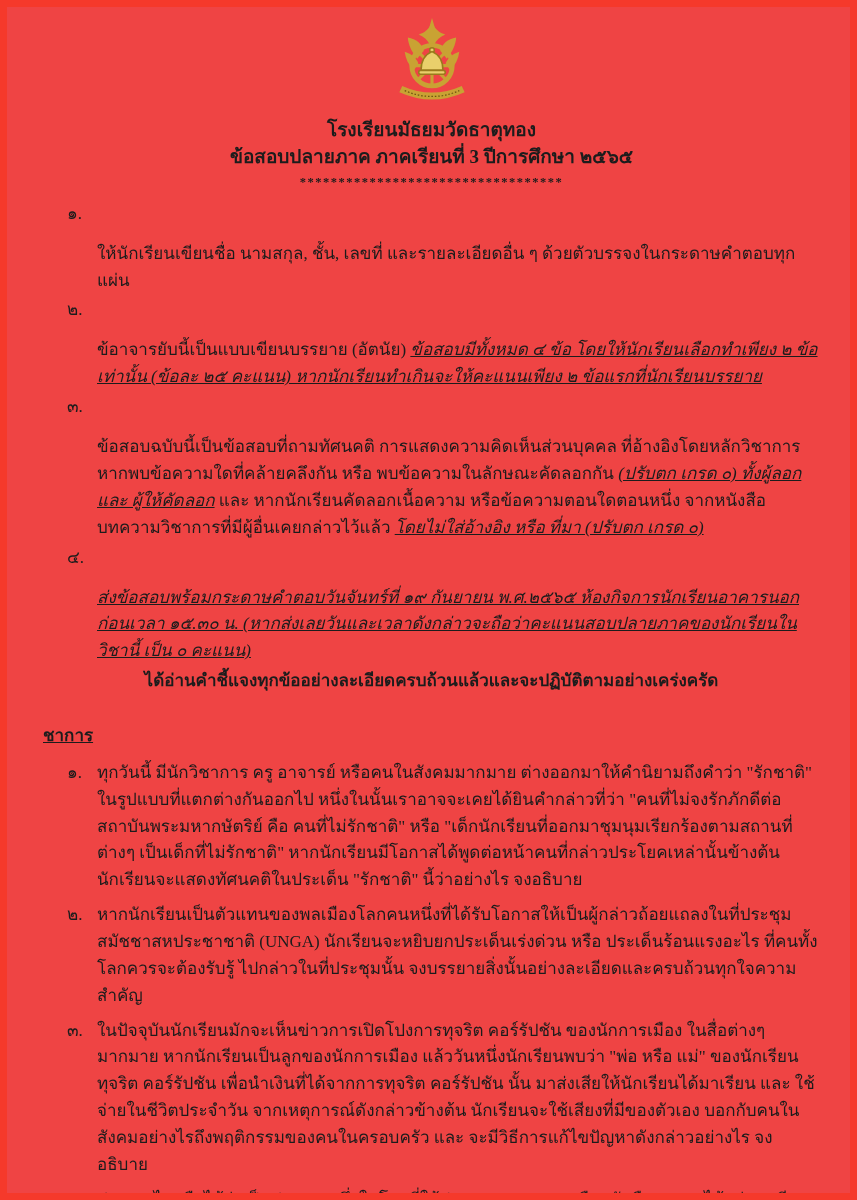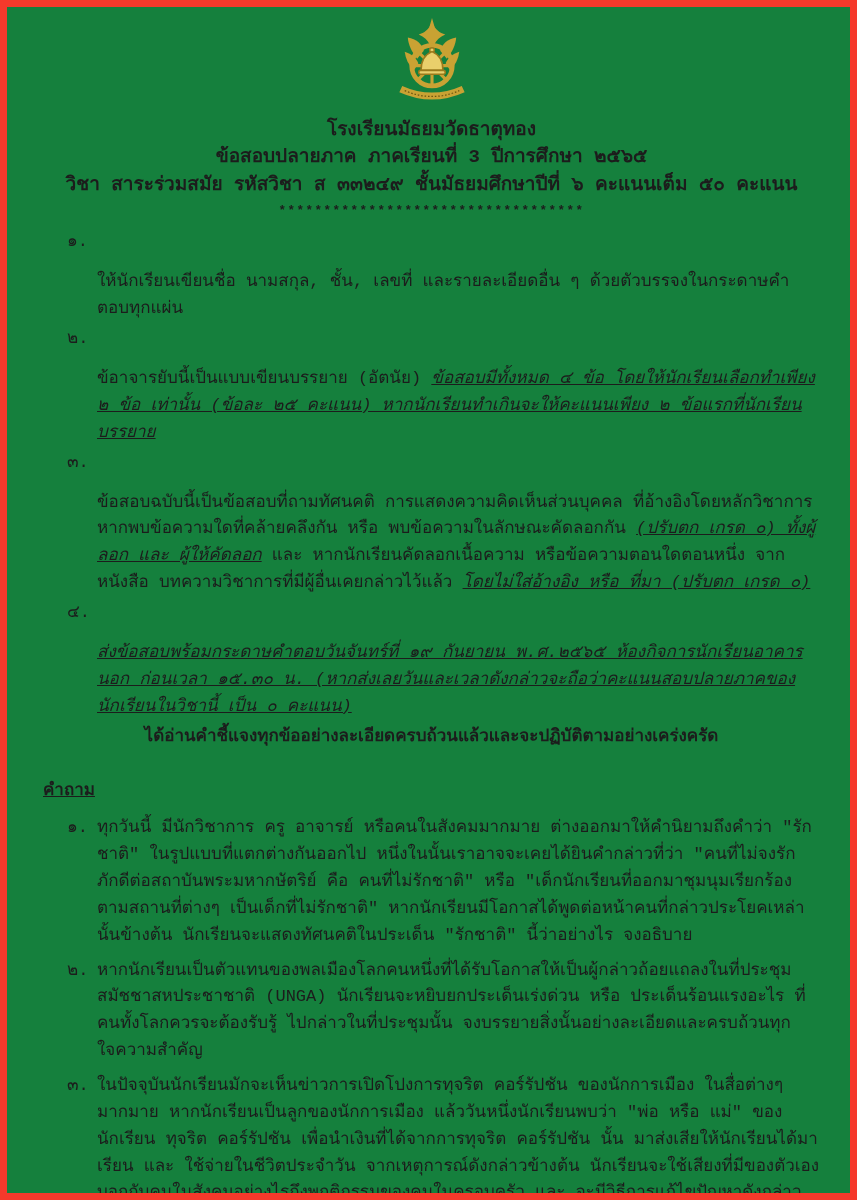--- a/index.html
+++ b/index.html
@@ -7,23 +7,23 @@
     --ink:#1c1c1c;
     --gold:#c9a233;
     --gold-dark:#9a7a1c;
     --gold-light:#e9cf6b;
   }
   *{box-sizing:border-box;}
   html,body{margin:0;padding:0;background:#fff;}
   .page{
     width:857px;height:1200px;
     border:7px solid var(--red);
-    background:#15803d;
+    background:#ef4444;
     padding:8px 30px 10px 36px;
-    font-family:Liberation Mono, monospace;
+    font-family:Liberation Serif, serif;
     color:var(--ink);
     font-size:17px;
     line-height:1.58;
     overflow:hidden;
   }
   .logo-wrap{text-align:center;margin:2px 0 2px;}
   .header-line{text-align:center;font-weight:bold;font-size:19px;line-height:1.45;}
   .divider{text-align:center;font-weight:bold;font-size:12.5px;letter-spacing:1.5px;margin:2px 0 8px;}
   .section-heading{font-weight:bold;text-decoration:underline;margin:6px 0 6px;}
   .list{margin:0;}
@@ -68,21 +68,20 @@
           <rect x="33" y="68" width="34" height="5" rx="2.5"></rect>
         </g>
         <path d="M10 92 Q50 110 90 92" fill="none" stroke="#c9a233" stroke-width="9"></path>
         <path d="M15 94 Q50 109 85 94" fill="none" stroke="#6b5510" stroke-width="1.6" stroke-dasharray="2 2.4"></path>
       </svg>
     </span>
   </div>
 
   <div class="header-line">โรงเรียนมัธยมวัดธาตุทอง</div>
   <div class="header-line">ข้อสอบปลายภาค ภาคเรียนที่ 3 ปีการศึกษา ๒๕๖๕</div>
-  <div class="header-line">วิชา สาระร่วมสมัย รหัสวิชา ส ๓๓๒๔๙ ชั้นมัธยมศึกษาปีที่ ๖ คะแนนเต็ม ๕๐ คะแนน</div>
   <div class="divider">**********************************</div>
 
 
   <div class="list">
     <div class="item">
       <span class="num">๑.</span>
       <span class="text"><span>ให้นักเรียนเขียนชื่อ นามสกุล, ชั้น, เลขที่ และรายละเอียดอื่น ๆ ด้วยตัวบรรจงในกระดาษคำตอบทุกแผ่น</span></span>
     </div>
     <div class="item">
       <span class="num">๒.</span>
@@ -93,21 +92,21 @@
       <span class="text"><span>ข้อสอบฉบับนี้เป็นข้อสอบที่ถามทัศนคติ การแสดงความคิดเห็นส่วนบุคคล ที่อ้างอิงโดยหลักวิชาการ หากพบข้อความใดที่คล้ายคลึงกัน หรือ พบข้อความในลักษณะคัดลอกกัน </span><span class="iu">(ปรับตก เกรด ๐) ทั้งผู้ลอก และ ผู้ให้คัดลอก</span><span> และ หากนักเรียนคัดลอกเนื้อความ หรือข้อความตอนใดตอนหนึ่ง จากหนังสือ บทความวิชาการที่มีผู้อื่นเคยกล่าวไว้แล้ว </span><span class="iu">โดยไม่ใส่อ้างอิง หรือ ที่มา (ปรับตก เกรด ๐)</span></span>
     </div>
     <div class="item">
       <span class="num">๔.</span>
       <span class="text"><span class="iu">ส่งข้อสอบพร้อมกระดาษคำตอบวันจันทร์ที่ ๑๙ กันยายน พ.ศ.๒๕๖๕ ห้องกิจการนักเรียนอาคารนอก ก่อนเวลา ๑๕.๓๐ น. (หากส่งเลยวันและเวลาดังกล่าวจะถือว่าคะแนนสอบปลายภาคของนักเรียนในวิชานี้ เป็น ๐ คะแนน)</span></span>
     </div>
   </div>
 
   <div class="decl-center">ได้อ่านคำชี้แจงทุกข้ออย่างละเอียดครบถ้วนแล้วและจะปฏิบัติตามอย่างเคร่งครัด</div>
 
-  <div class="questions-heading">คำถาม</div>
+  <div class="questions-heading">ชาการ</div>
 
   <div class="list">
     <div class="q-item">
       <span class="num">๑.</span>
       <span class="text">ทุกวันนี้ มีนักวิชาการ ครู อาจารย์ หรือคนในสังคมมากมาย ต่างออกมาให้คำนิยามถึงคำว่า "รักชาติ" ในรูปแบบที่แตกต่างกันออกไป หนึ่งในนั้นเราอาจจะเคยได้ยินคำกล่าวที่ว่า "คนที่ไม่จงรักภักดีต่อสถาบันพระมหากษัตริย์ คือ คนที่ไม่รักชาติ" หรือ "เด็กนักเรียนที่ออกมาชุมนุมเรียกร้องตามสถานที่ต่างๆ เป็นเด็กที่ไม่รักชาติ" หากนักเรียนมีโอกาสได้พูดต่อหน้าคนที่กล่าวประโยคเหล่านั้นข้างต้น นักเรียนจะแสดงทัศนคติในประเด็น "รักชาติ" นี้ว่าอย่างไร จงอธิบาย</span>
     </div>
     <div class="q-item">
       <span class="num">๒.</span>
       <span class="text">หากนักเรียนเป็นตัวแทนของพลเมืองโลกคนหนึ่งที่ได้รับโอกาสให้เป็นผู้กล่าวถ้อยแถลงในที่ประชุมสมัชชาสหประชาชาติ (UNGA) นักเรียนจะหยิบยกประเด็นเร่งด่วน หรือ ประเด็นร้อนแรงอะไร ที่คนทั้งโลกควรจะต้องรับรู้ ไปกล่าวในที่ประชุมนั้น  จงบรรยายสิ่งนั้นอย่างละเอียดและครบถ้วนทุกใจความสำคัญ</span>
     </div>

